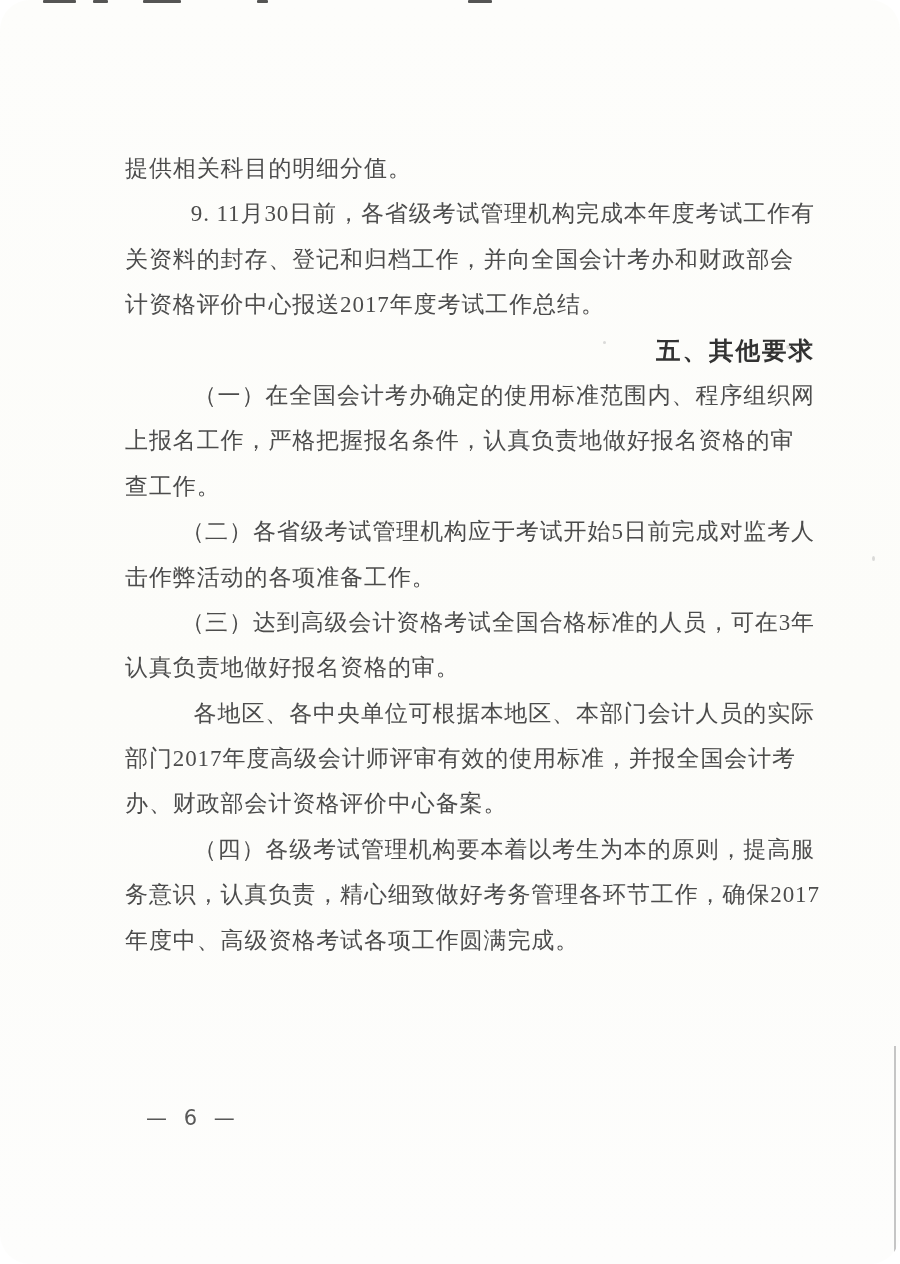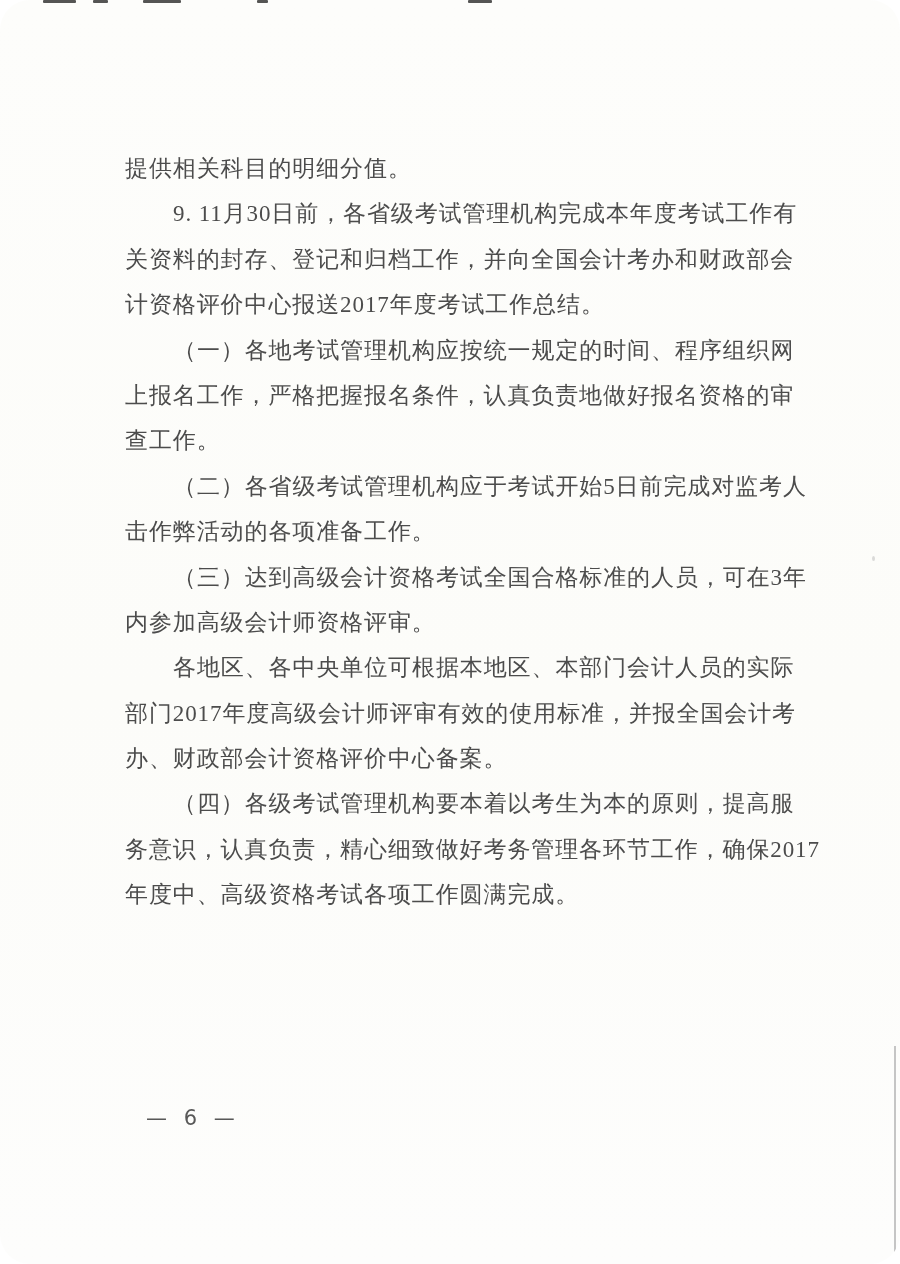--- a/index.html
+++ b/index.html
@@ -43,21 +43,21 @@
   
   .doc-body{
     position:absolute;left:125px;top:146px;width:690px;
   }
   .line{
     height:45.4px;line-height:45.4px;
     font-size:23px;letter-spacing:0.9px;
     color:#4c4c4c;white-space:nowrap;
     font-family:"Liberation Serif","DejaVu Serif",serif;
   }
-  .line.indent{padding-left:48px;}
+  .line.indent{padding-left:48px;text-align:right;}
   .line.heading{
     font-family:"Liberation Sans","DejaVu Sans",sans-serif;
     font-weight:bold;color:#323232;
     font-size:24.5px;letter-spacing:2px;
   }
   .attachment{
     position:absolute;left:173px;top:1063px;
     height:45px;line-height:45px;
     font-size:23px;letter-spacing:0.9px;color:#4c4c4c;white-space:nowrap;
   }
@@ -77,27 +77,28 @@
   <span class="top-dash td2"></span>
   <span class="top-dash td3"></span>
   <span class="top-dash td4"></span>
   <span class="top-dash td5"></span>
 
   <div class="doc-body" id="doc-body">
       <div class="line body">提供相关科目的明细分值。</div>
       <div class="line body indent">9. 11月30日前，各省级考试管理机构完成本年度考试工作有</div>
       <div class="line body">关资料的封存、登记和归档工作，并向全国会计考办和财政部会</div>
       <div class="line body">计资格评价中心报送2017年度考试工作总结。</div>
-      <div class="line body indent">（一）各地考试管理机构应按统一规定的时间、程序组织网</div>
+      <div class="line heading indent">五、其他要求</div>
+      <div class="line body indent">（一）在全国会计考办确定的使用标准范围内、程序组织网</div>
       <div class="line body">上报名工作，严格把握报名条件，认真负责地做好报名资格的审</div>
       <div class="line body">查工作。</div>
       <div class="line body indent">（二）各省级考试管理机构应于考试开始5日前完成对监考人</div>
       <div class="line body">击作弊活动的各项准备工作。</div>
       <div class="line body indent">（三）达到高级会计资格考试全国合格标准的人员，可在3年</div>
-      <div class="line body">内参加高级会计师资格评审。</div>
+      <div class="line body">认真负责地做好报名资格的审。</div>
       <div class="line body indent">各地区、各中央单位可根据本地区、本部门会计人员的实际</div>
       <div class="line body">部门2017年度高级会计师评审有效的使用标准，并报全国会计考</div>
       <div class="line body">办、财政部会计资格评价中心备案。</div>
       <div class="line body indent">（四）各级考试管理机构要本着以考生为本的原则，提高服</div>
       <div class="line body">务意识，认真负责，精心细致做好考务管理各环节工作，确保2017</div>
       <div class="line body">年度中、高级资格考试各项工作圆满完成。</div>
     </div>
 
 
   <div class="pagenum">— 6 —</div>

